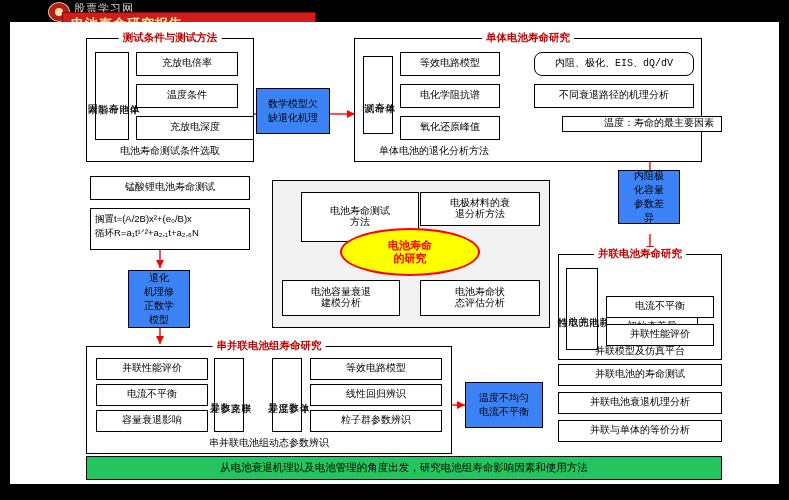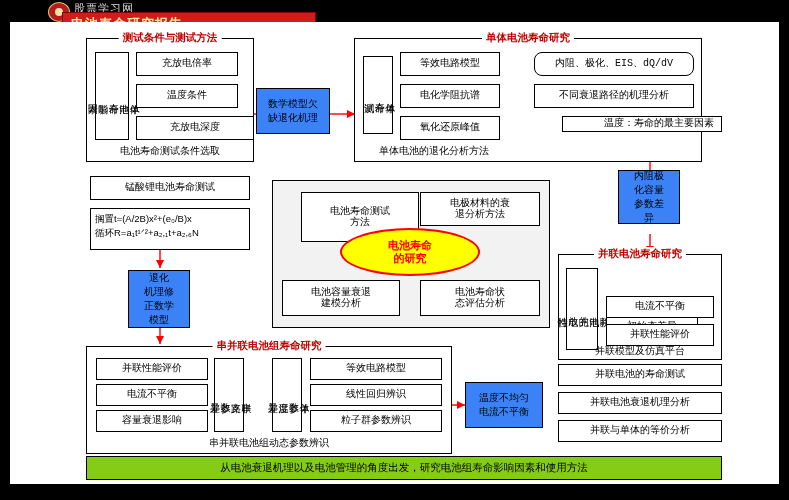--- a/index.html
+++ b/index.html
@@ -176,21 +176,21 @@
     background: #ffffff;
     font-size: 9.5px;
     padding: 3px 4px;
     line-height: 1.45;
     color: #000000;
   }
   .bottom-bar {
     position: absolute;
     box-sizing: border-box;
     border: 1px solid #000000;
-    background: #84cc16;
+    background: #22c55e;
     font-size: 10.5px;
     display: flex;
     align-items: center;
     justify-content: center;
     text-align: center;
   }
   .vtext {
     writing-mode: vertical-rl;
     text-orientation: upright;
     letter-spacing: 0px;

